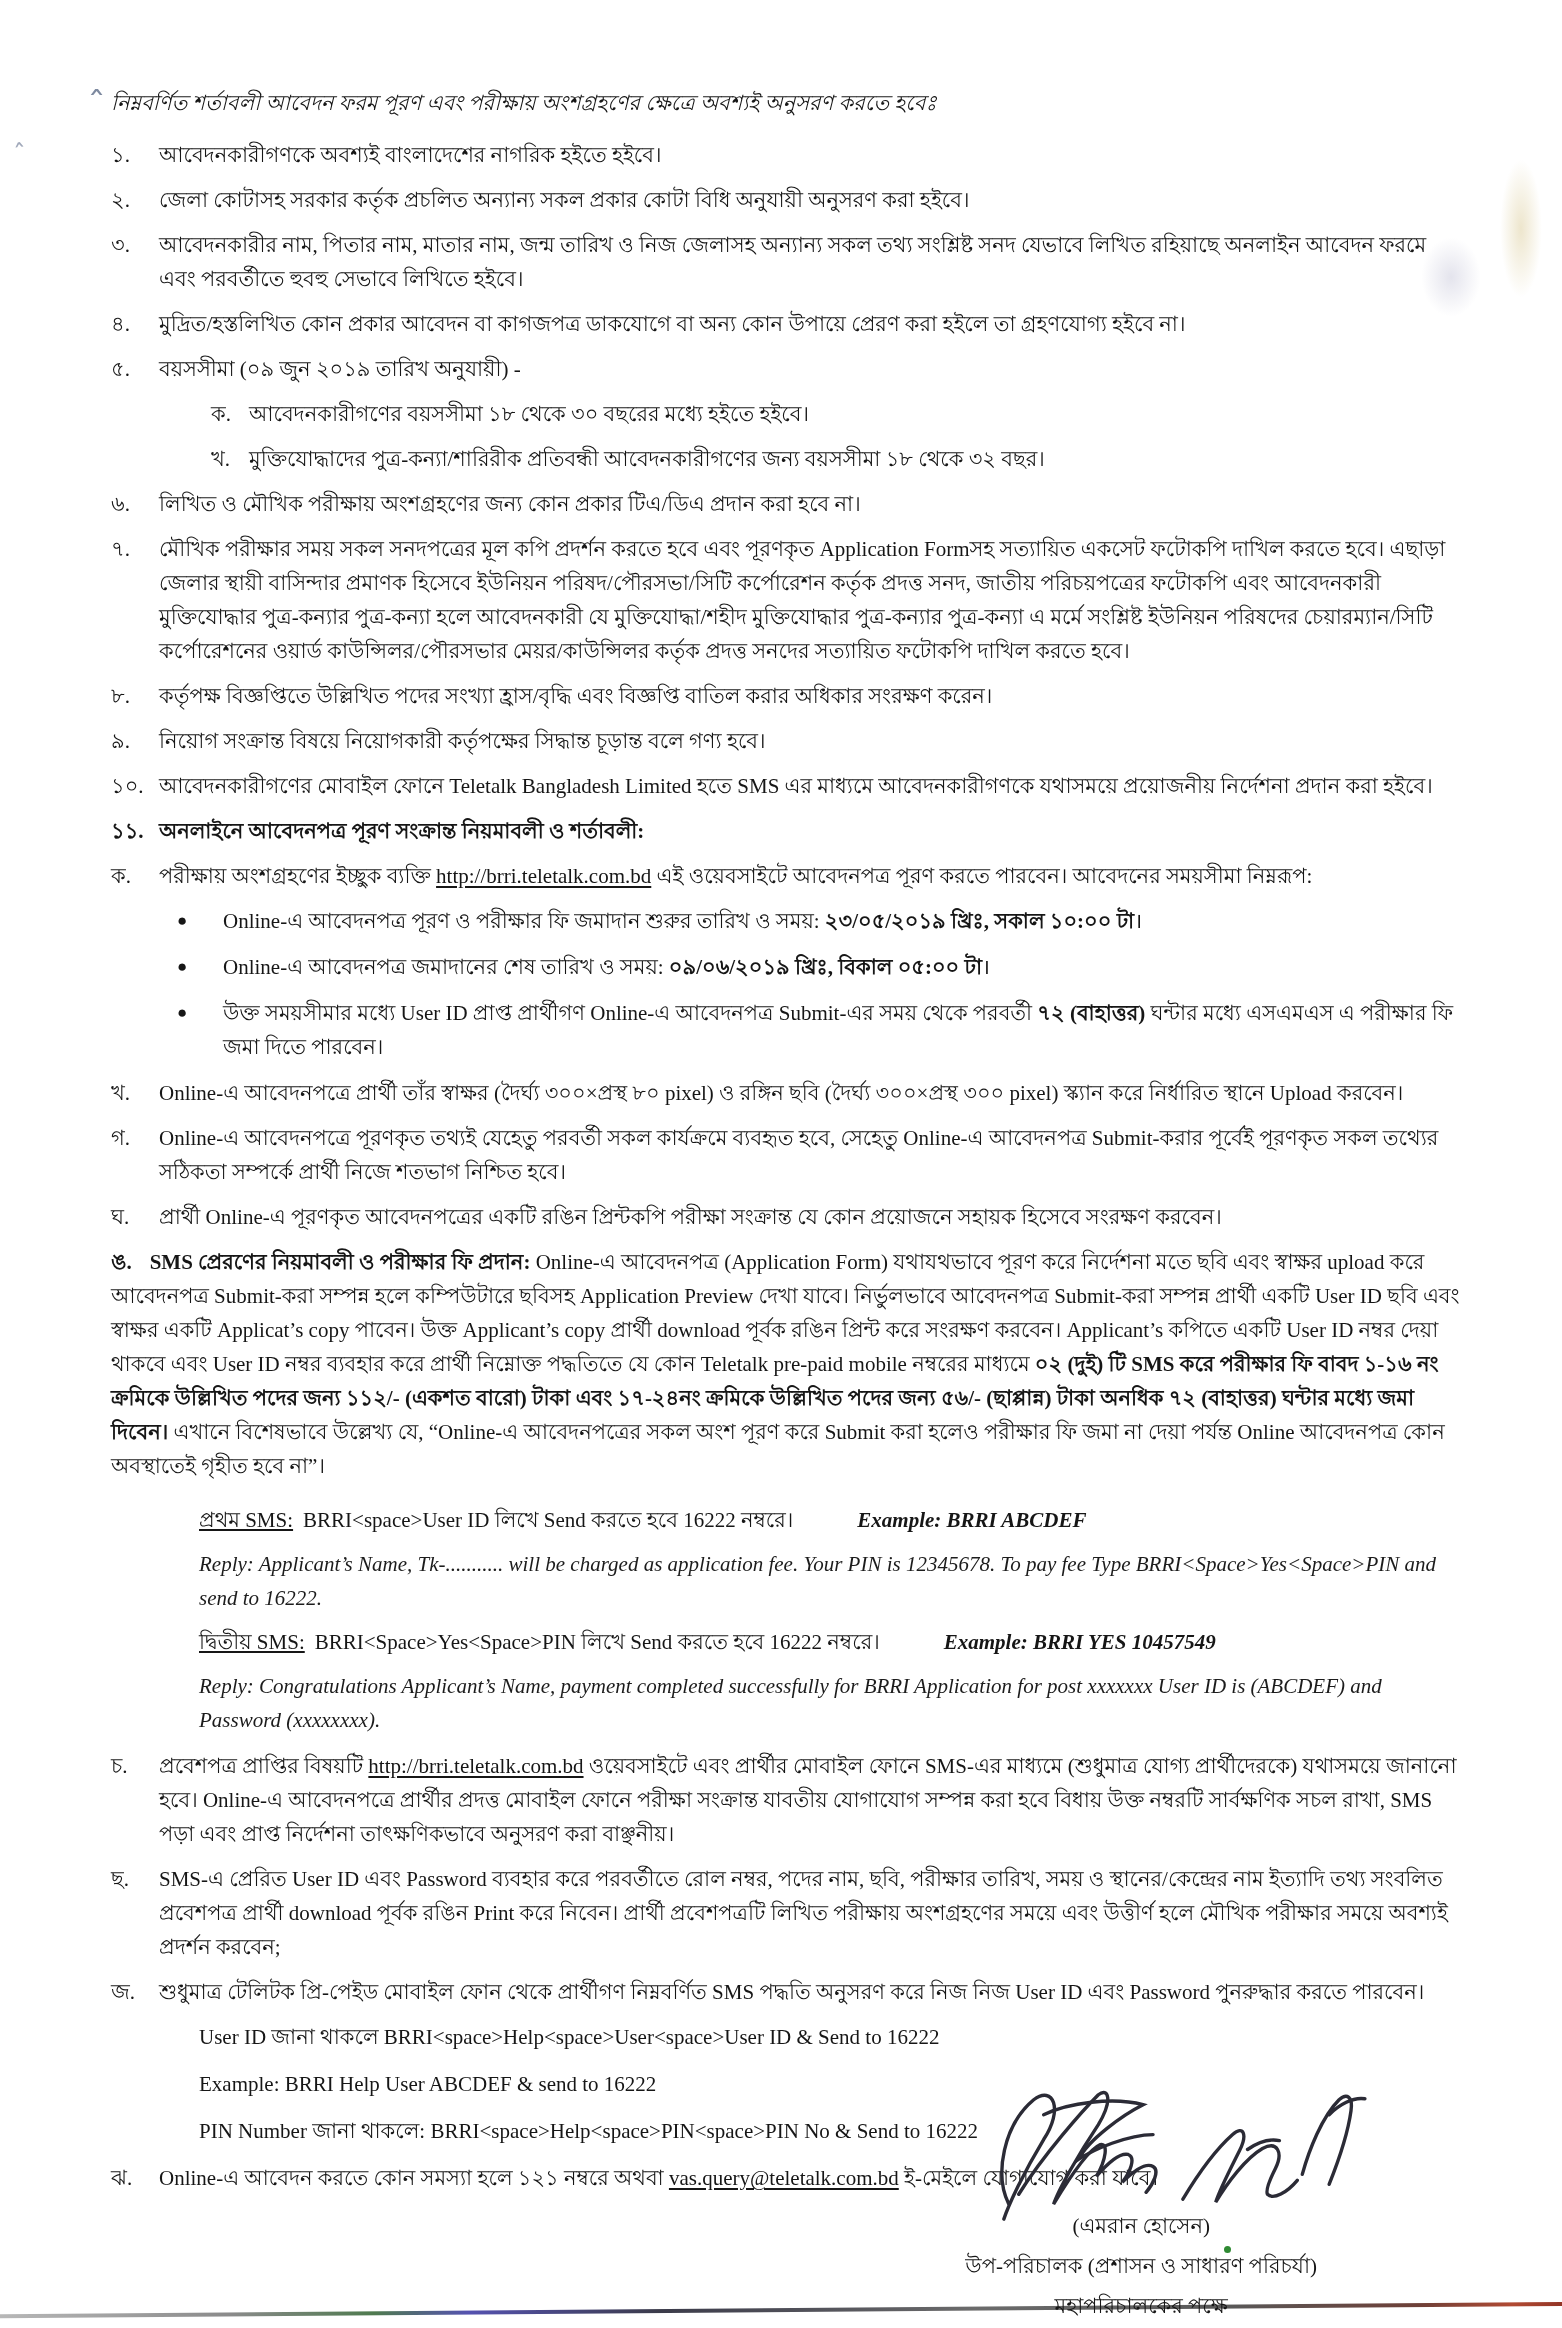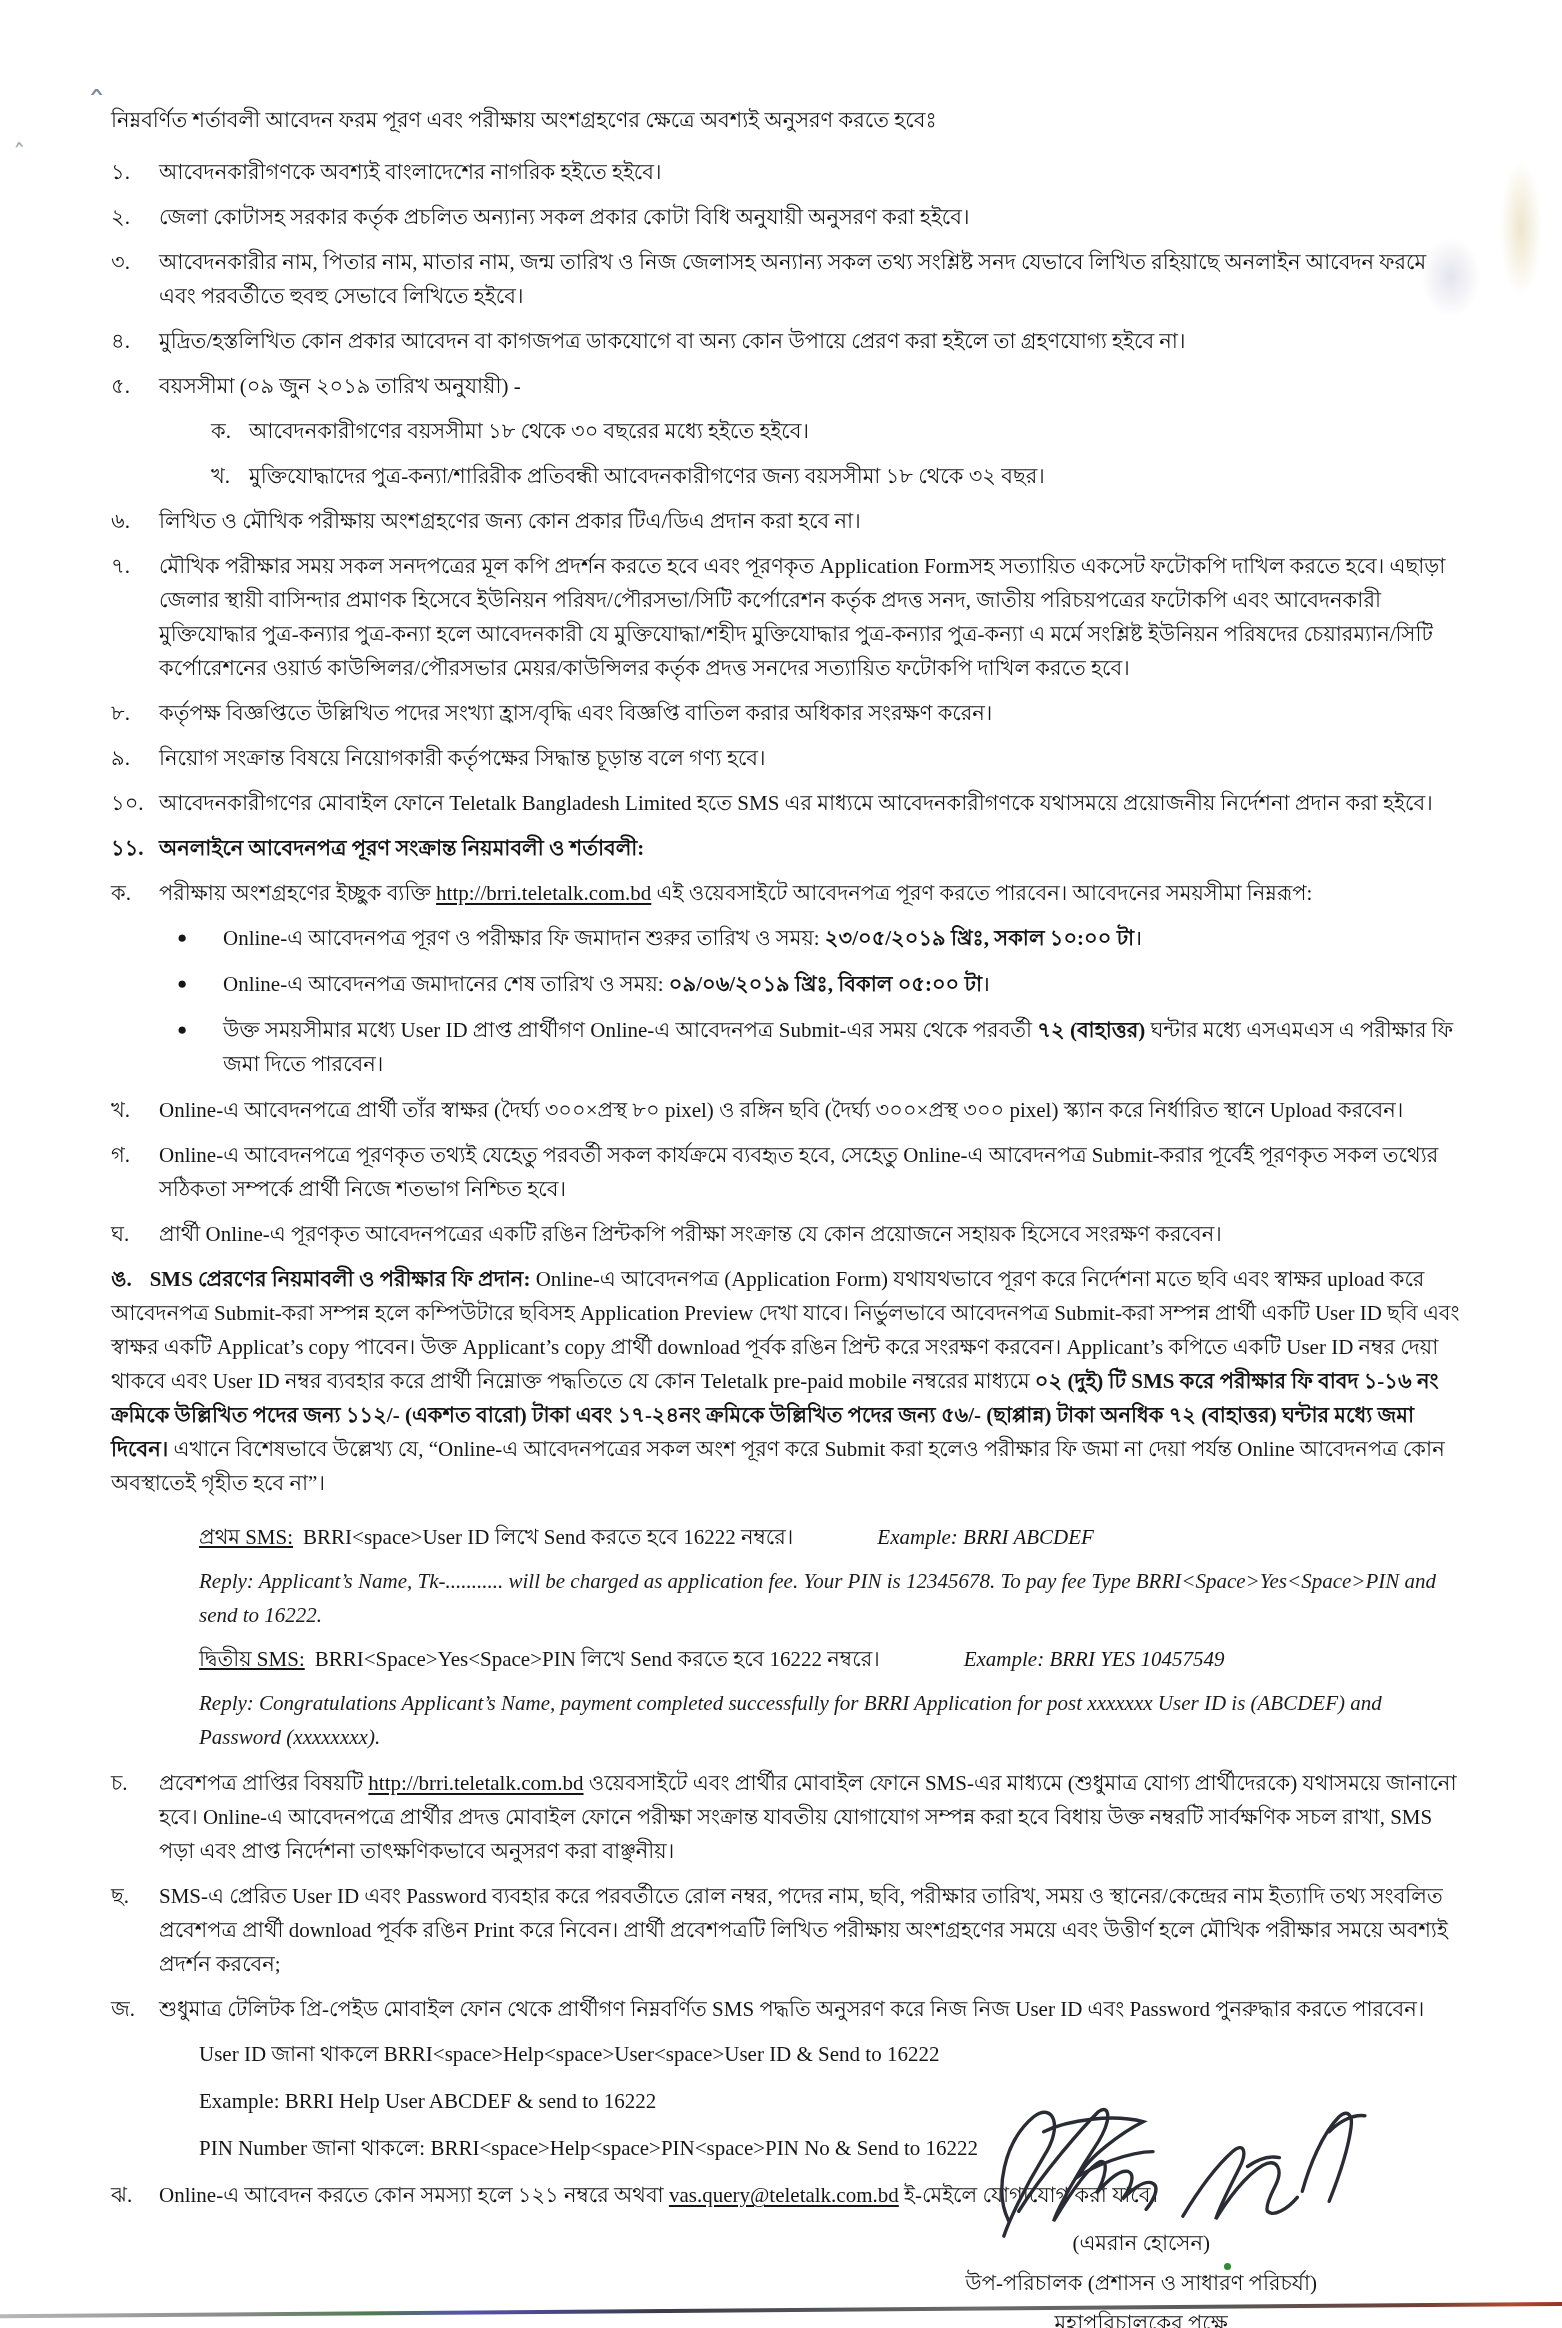--- a/index.html
+++ b/index.html
@@ -3,36 +3,36 @@
 <meta charset="utf-8">
 <style>
   html,body{margin:0;padding:0;}
   body{
     width:1562px;height:2328px;position:relative;overflow:hidden;
     background:#ffffff;color:#161616;
     font-family:"Liberation Serif","DejaVu Serif",serif;
   }
   .page{position:absolute;inset:0;}
   .doc{position:absolute;left:111px;top:86px;width:1355px;font-size:21px;line-height:34px;}
-  .hdr{margin:17px 0 18px 0;}
+  .hdr{margin:0 0 18px 0;font-style:italic;}
   .item{display:flex;margin:0 0 11px 0;}
   .item .mk{flex:0 0 48px;}
   .item .tx{flex:1;}
   .bold{font-weight:700;}
   .sub{display:flex;margin:0 0 11px 100px;}
   .sub .mk{flex:0 0 38px;}
   .bullet{display:flex;margin:0 0 12px 62px;}
   .bullet .dot{flex:0 0 46px;padding-left:4px;font-size:17px;}
   .flush{margin:0 0 20px 0;}
   .flush .mki{font-weight:700;margin-right:18px;}
   .lnk{text-decoration:underline;text-underline-offset:3px;text-decoration-thickness:2px;}
   .smsblock{margin:2px 0 12px 88px;}
   .smsline{margin-bottom:10px;}
   .smsline .lbl{margin-right:10px;text-decoration:underline;}
-  .ex{font-style:italic;margin-left:84px;}
+  .ex{font-style:italic;margin-left:64px;font-weight:bold;}
   .reply{font-style:italic;margin-bottom:10px;max-width:1269px;color:#1c1c1c;}
   .helpblock{margin:2px 0 12px 88px;}
   .helpblock div{margin-bottom:13px;}
   .sigwrap{position:relative;width:max-content;margin:2px 149px 0 auto;text-align:center;line-height:40px;}
   .scribble{position:absolute;right:-60px;top:-151px;pointer-events:none;}
   .greendot{position:absolute;width:7px;height:7px;border-radius:50%;background:#2f8a33;right:86px;top:40px;}
   
   .caret{position:absolute;color:#7e8aa0;font-family:"DejaVu Sans",sans-serif;}
   .c1{left:88px;top:84px;font-size:34px;transform:scaleX(1.1);}
   .c2{left:14px;top:139px;font-size:26px;color:#a2aabb;transform:rotate(-8deg);}

